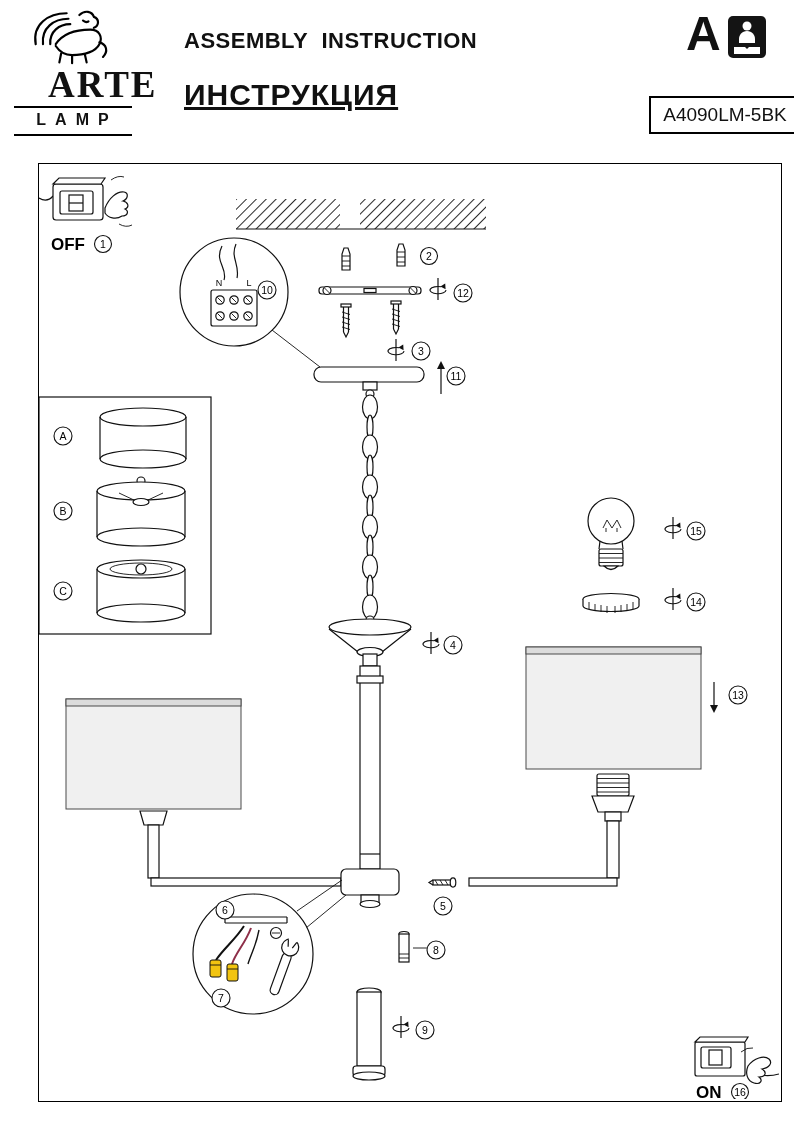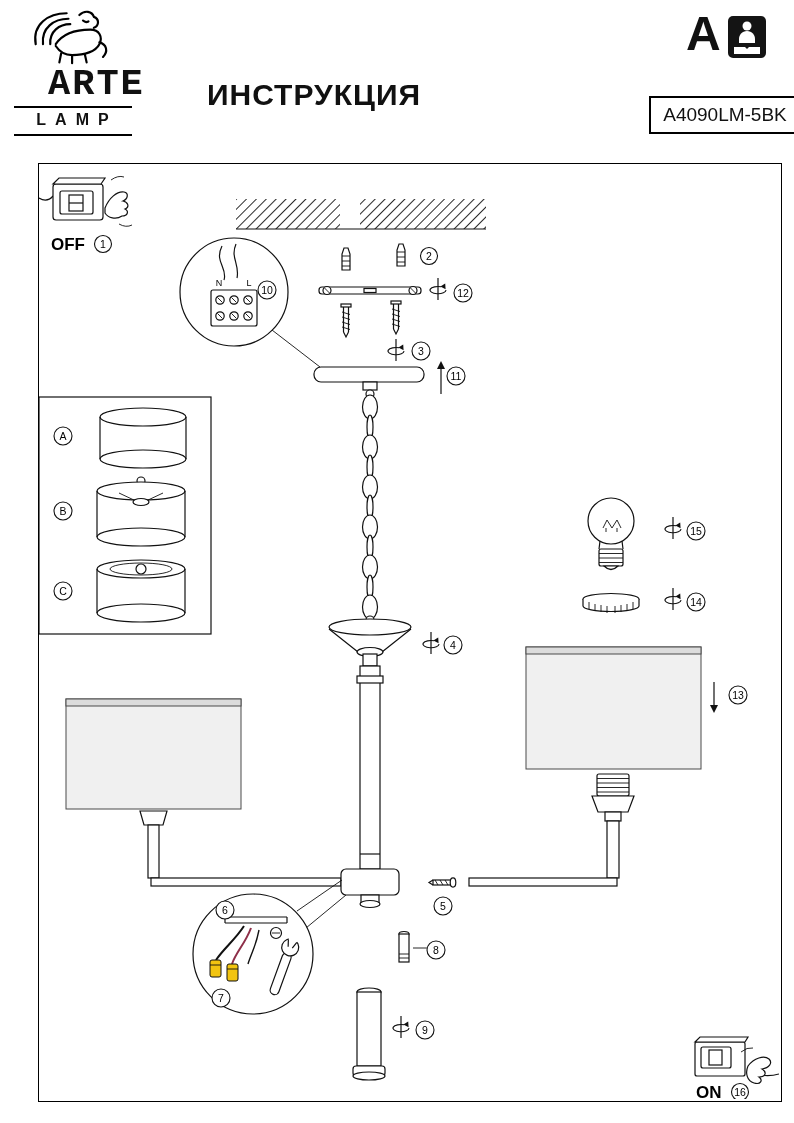--- a/index.html
+++ b/index.html
@@ -3,28 +3,28 @@
 <meta charset="utf-8">
 <style>
   html,body{margin:0;padding:0;}
   body{width:794px;height:1123px;background:#fff;color:#111;
        font-family:"Liberation Sans",sans-serif;position:relative;overflow:hidden;}
 
   
   .header{position:absolute;left:0;top:0;width:794px;height:160px;background:#fff;}
   .logo{position:absolute;left:12px;top:6px;width:122px;text-align:center;}
   .griffin{width:100px;height:60px;display:block;margin:0 auto;}
-  .brand-name{font-family:Liberation Mono, monospace;font-weight:bold;font-size:37px;
+  .brand-name{font-family:Liberation Serif, serif;font-weight:bold;font-size:37px;
               line-height:1.0;letter-spacing:2px;margin-left:36px;}
   .logo-rule{height:0;border-top:2px solid #000;margin:3px 2px 2px 2px;}
   .brand-sub{font-size:16px;font-weight:bold;letter-spacing:9px;padding:1px 0 2px 8px;}
   .title-en{position:absolute;left:184px;top:28px;width:260px;font-size:22px;font-weight:bold;
             word-spacing:7px;letter-spacing:.5px;white-space:nowrap;}
   .title-ru{position:absolute;left:184px;top:78px;width:260px;font-size:30px;font-weight:bold;
-            text-align:center;letter-spacing:1px;}
+            letter-spacing:1px;text-decoration:underline;}
   .section-letter{position:absolute;left:686px;top:6px;font-size:48px;font-weight:bold;}
   .manual-icon{position:absolute;left:727px;top:15px;width:40px;height:44px;}
   .model-box{position:absolute;left:649px;top:96px;width:148px;height:34px;border:2px solid #000;
              display:flex;align-items:center;justify-content:center;font-size:19px;text-align:right;}
 
   
   .frame{position:absolute;left:38px;top:163px;width:742px;height:937px;border:1px solid #000;text-align:center;}
   .diagram{position:absolute;left:0;top:0;width:740px;height:935px;}
 
   
@@ -55,20 +55,21 @@
           <path d="M42,52 l-2,10 M54,54 l0,9 M68,53 l2,9"></path>
           <path d="M84,40 c8,2 10,10 4,16"></path>
         </g>
       </svg>
       <div class="brand-name">ARTE</div>
       <div class="logo-rule"></div>
       <div class="brand-sub">LAMP</div>
       <div class="logo-rule"></div>
     </div>
 
+    <div class="title-en">ASSEMBLY INSTRUCTION</div>
     <div class="title-ru">ИНСТРУКЦИЯ</div>
     <div class="section-letter">A</div>
 
     <svg class="manual-icon" viewBox="0 0 40 44">
       <rect x="1" y="1" width="38" height="42" rx="5" fill="#141414"></rect>
       <circle cx="20" cy="11" r="4.5" fill="#fff"></circle>
       <path d="M20,16 c-5,0 -8,4 -8,8 v4 h16 v-4 c0,-4 -3,-8 -8,-8 z" fill="#fff"></path>
       <path d="M7,32 h11 l2,2 l2,-2 h11 v7 h-26 z" fill="#fff"></path>
     </svg>
 

